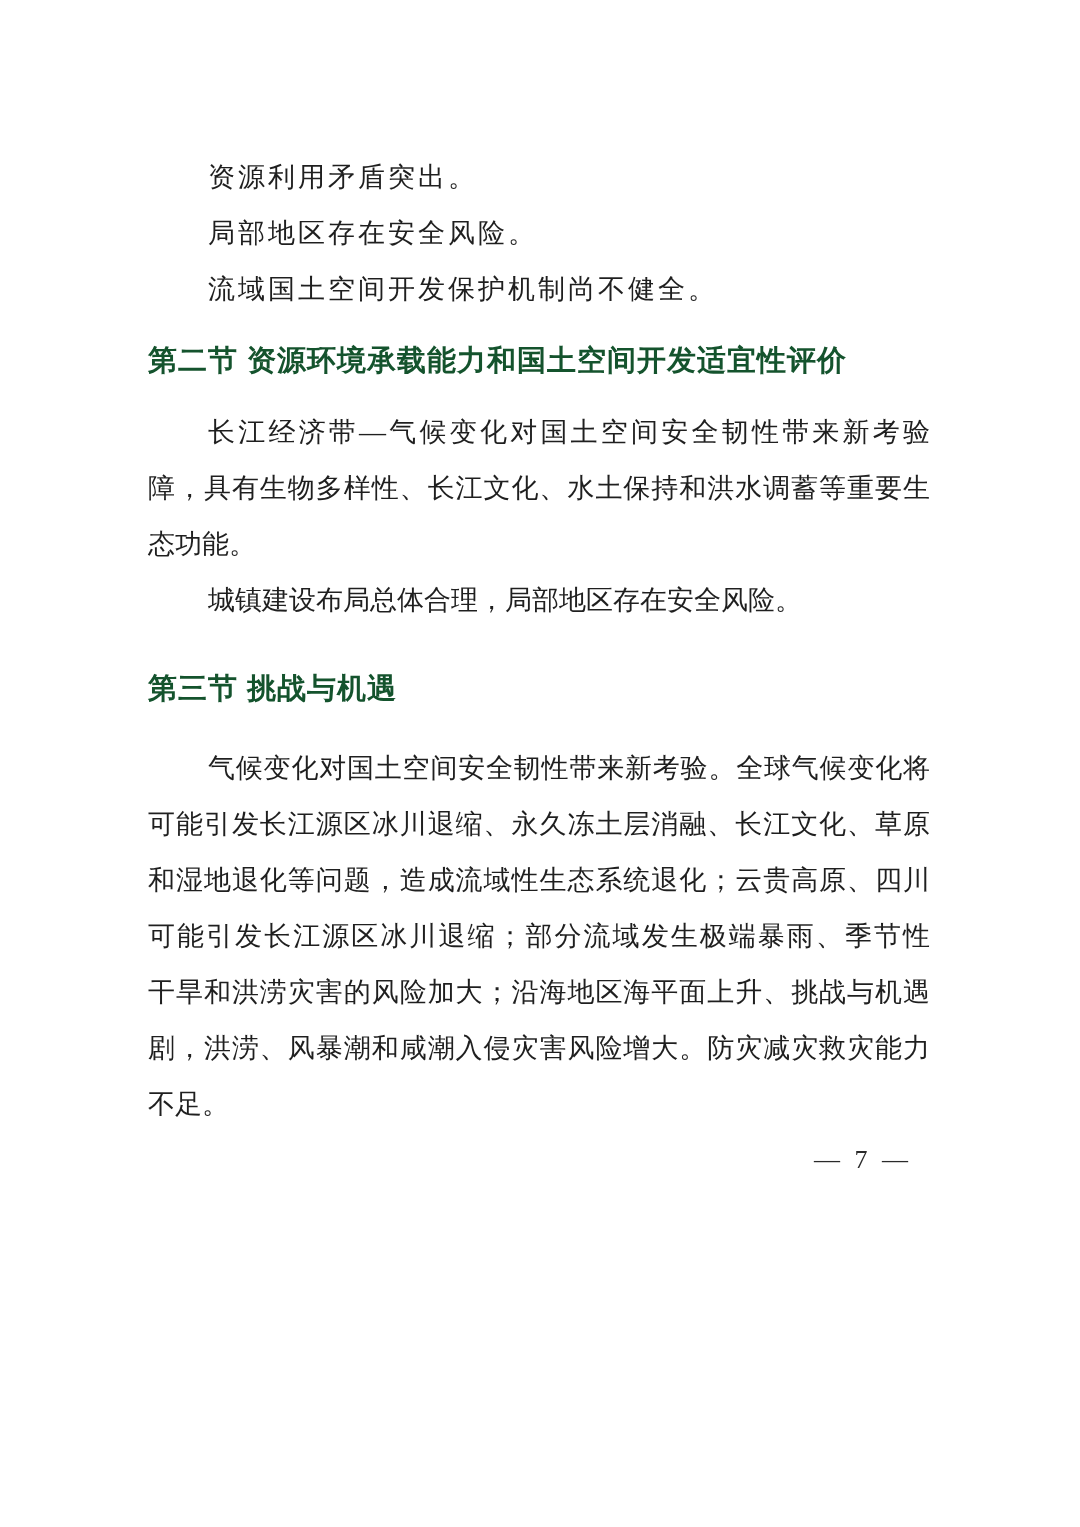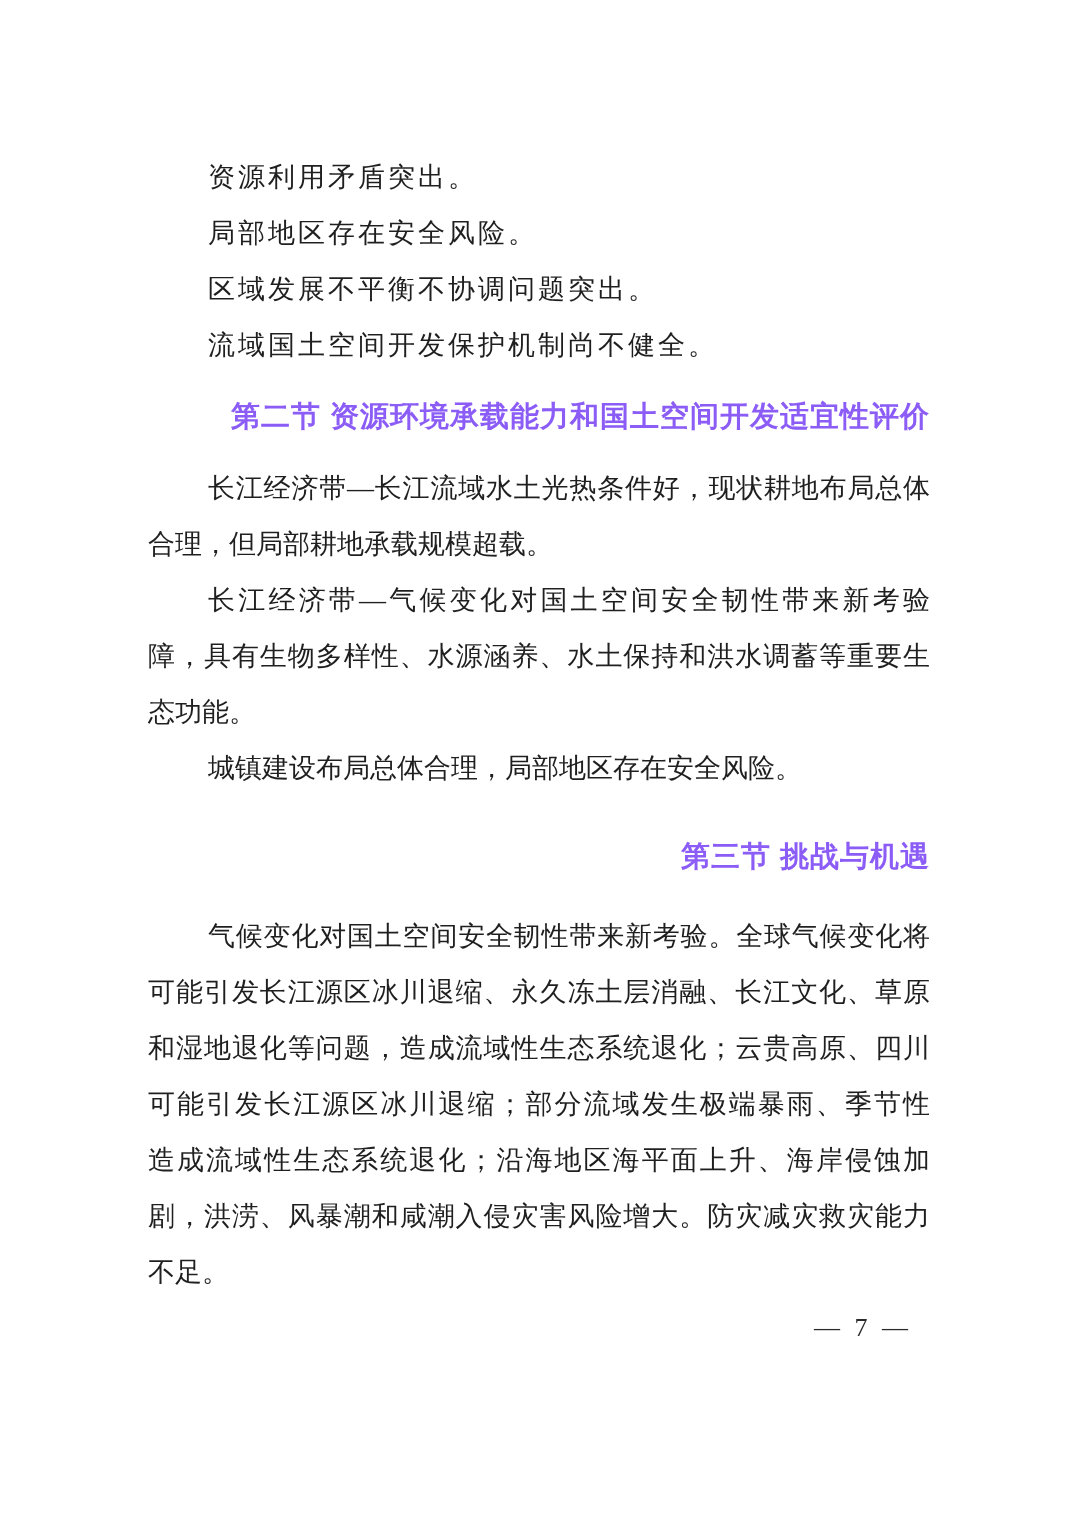--- a/index.html
+++ b/index.html
@@ -41,22 +41,22 @@
   }
   .intro {
     letter-spacing: 3px;
   }
   .sec-heading {
     font-family: "Liberation Sans", sans-serif;
     font-weight: 700;
     font-size: 29px;
     line-height: 56px;
     height: 56px;
-    text-align: right;
-    color: #8b5cf6;
+    text-align: left;
+    color: #14532d;
     letter-spacing: 1px;
   }
   .sec-heading.h2 {
     margin-top: 15px;
     margin-bottom: 16px;
   }
   .sec-heading.h3 {
     margin-top: 32px;
     margin-bottom: 24px;
   }
@@ -71,48 +71,43 @@
   }
 </style>
 </head>
 <body>
 
 <div class="doc-page">
   <div class="content">
 
     <div class="body-line indent intro">资源利用矛盾突出。</div>
     <div class="body-line indent intro">局部地区存在安全风险。</div>
-    <div class="body-line indent intro">区域发展不平衡不协调问题突出。</div>
     <div class="body-line indent intro">流域国土空间开发保护机制尚不健全。</div>
 
     <div class="sec-heading h2">第二节 资源环境承载能力和国土空间开发适宜性评价</div>
 
-    <div>
-      <div class="body-line indent jfull">长江经济带—长江流域水土光热条件好，现状耕地布局总体</div>
-      <div class="body-line">合理，但局部耕地承载规模超载。</div>
-    </div>
 
     <div>
       <div class="body-line indent jfull">长江经济带—气候变化对国土空间安全韧性带来新考验</div>
-      <div class="body-line jfull">障，具有生物多样性、水源涵养、水土保持和洪水调蓄等重要生</div>
+      <div class="body-line jfull">障，具有生物多样性、长江文化、水土保持和洪水调蓄等重要生</div>
       <div class="body-line">态功能。</div>
     </div>
 
     <div>
       <div class="body-line indent">城镇建设布局总体合理，局部地区存在安全风险。</div>
     </div>
 
     <div class="sec-heading h3">第三节 挑战与机遇</div>
 
     <div>
       <div class="body-line indent jfull">气候变化对国土空间安全韧性带来新考验。全球气候变化将</div>
       <div class="body-line jfull">可能引发长江源区冰川退缩、永久冻土层消融、长江文化、草原</div>
       <div class="body-line jfull">和湿地退化等问题，造成流域性生态系统退化；云贵高原、四川</div>
       <div class="body-line jfull">可能引发长江源区冰川退缩；部分流域发生极端暴雨、季节性</div>
-      <div class="body-line jfull">造成流域性生态系统退化；沿海地区海平面上升、海岸侵蚀加</div>
+      <div class="body-line jfull">干旱和洪涝灾害的风险加大；沿海地区海平面上升、挑战与机遇</div>
       <div class="body-line jfull">剧，洪涝、风暴潮和咸潮入侵灾害风险增大。防灾减灾救灾能力</div>
       <div class="body-line">不足。</div>
     </div>
 
     <div class="footer-pagenum">— 7 —</div>
 
   </div>
 </div>
 
 </body></html>

